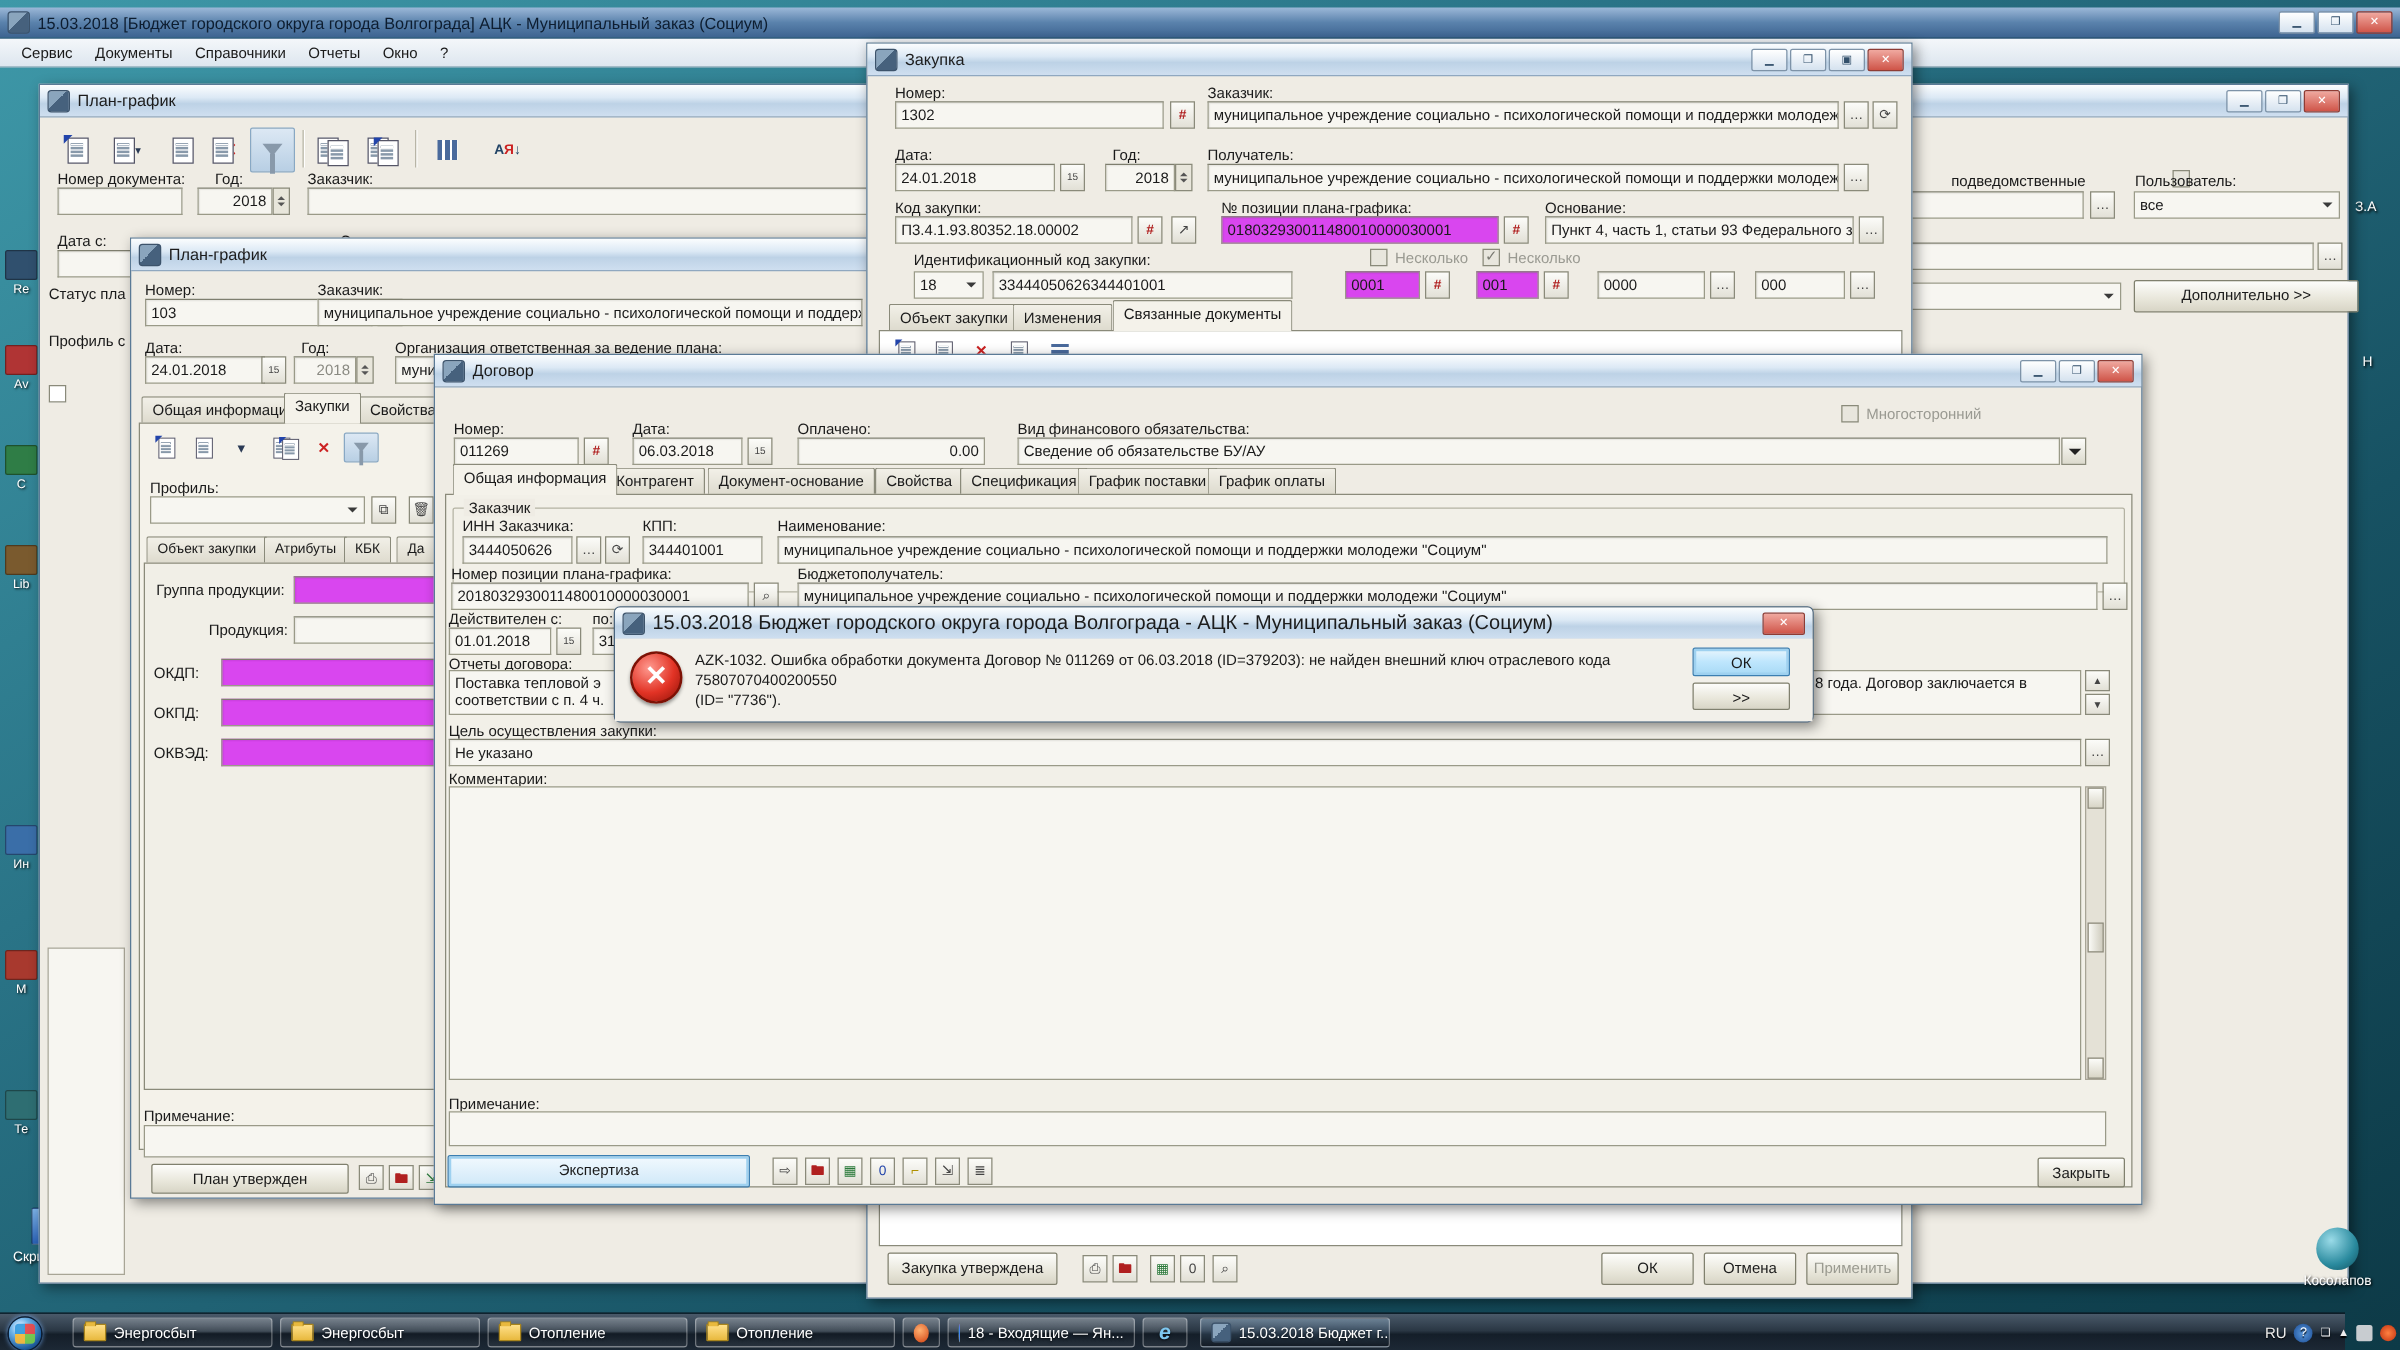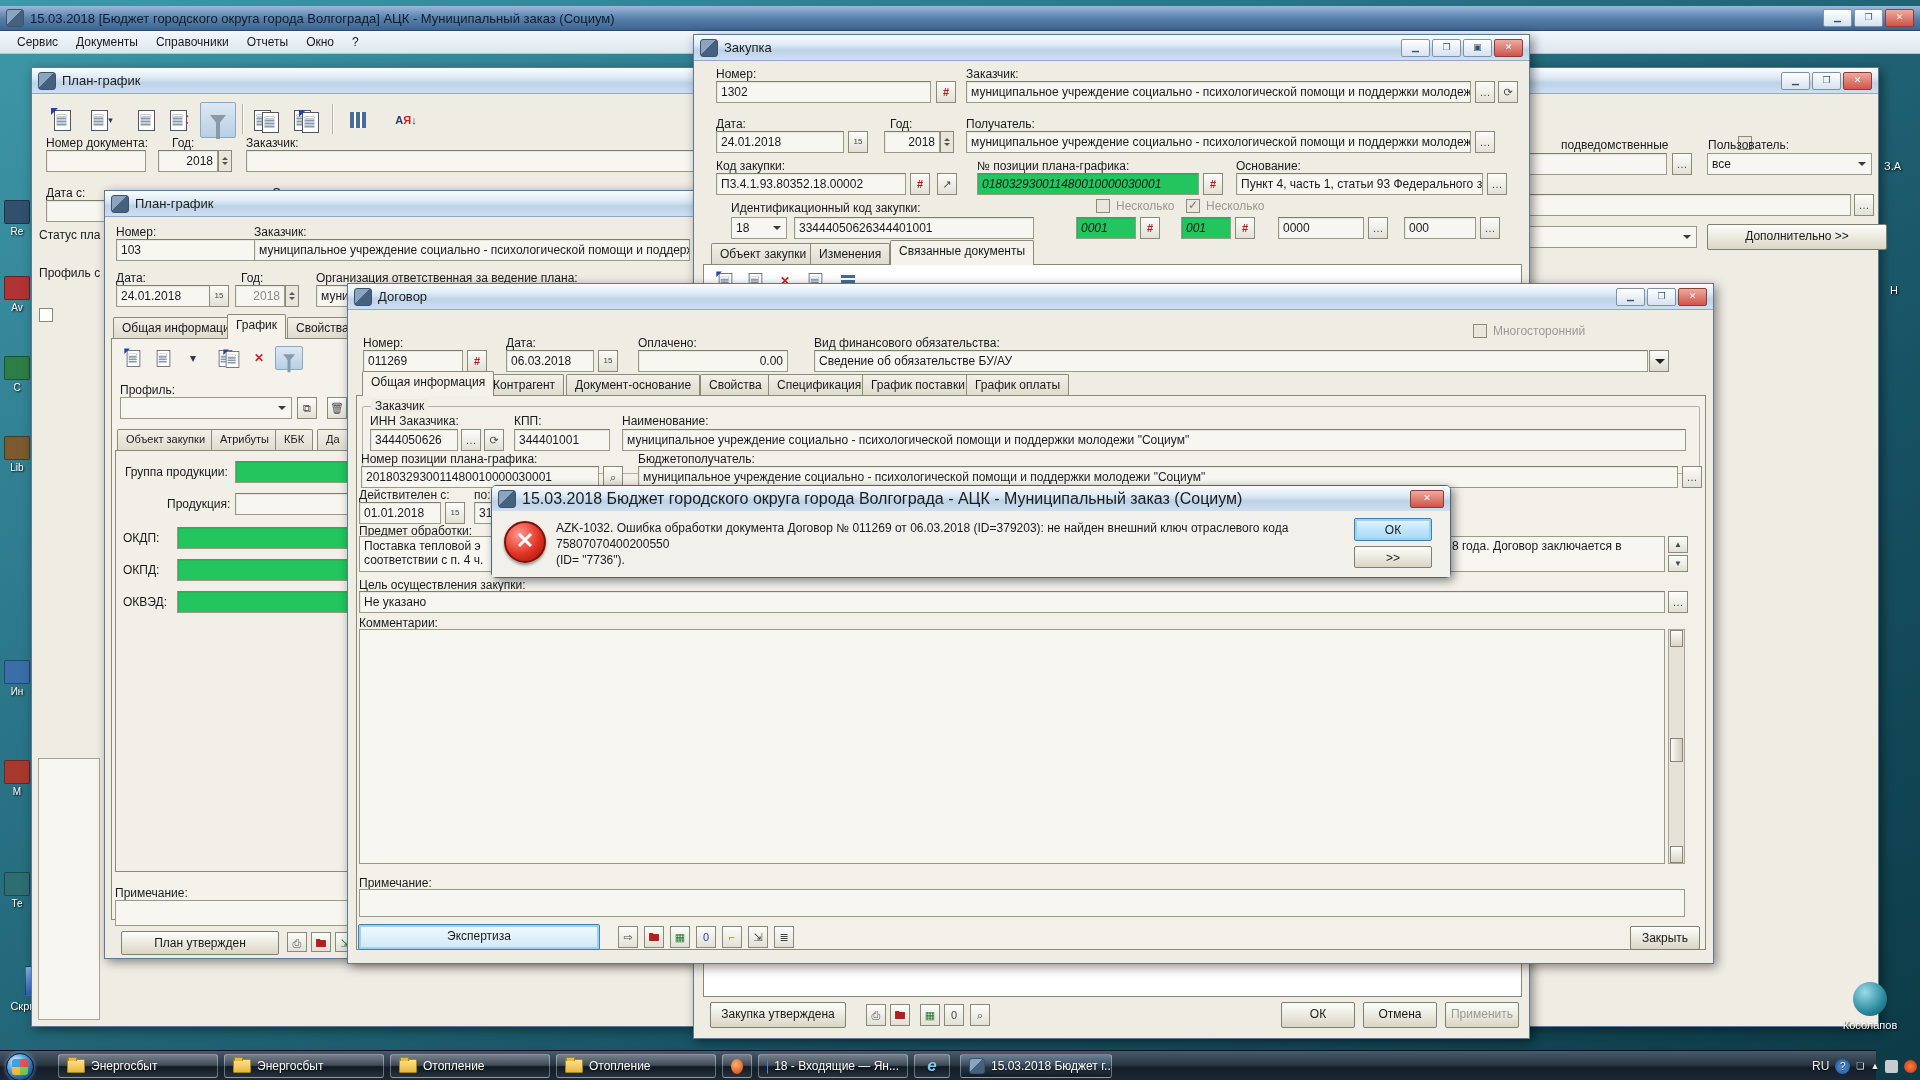--- a/index.html
+++ b/index.html
@@ -19,21 +19,21 @@
   .wbtn.close{background:linear-gradient(#f0a9a0,#cf5448);color:#fff;border-color:#8e3c34;}
   .appico{width:16px;height:16px;flex:0 0 16px;
     background:linear-gradient(135deg,#8aa5bd 0 45%,#46617d 45% 100%);
     border-radius:3px;border:1px solid #3c536b;}
   
   .lbl{position:absolute;white-space:nowrap;}
   .lbl.dis{color:#9a9a92;}
   .fld{position:absolute;background:#f7f6f1;border:1px solid #9a9a88;border-top-color:#7e7e6e;
     box-shadow:inset 1px 1px 1px rgba(0,0,0,.07);padding:3px 4px 0 4px;height:22px;
     box-sizing:border-box;white-space:nowrap;overflow:hidden;}
-  .fld.white{background:#22c55e;font-style:italic;}
+  .fld.white{background:#d946ef;}
   .fld.right{text-align:right;}
   .sq{position:absolute;width:20px;height:22px;box-sizing:border-box;border:1px solid #8a8a7a;
     background:linear-gradient(#fcfcf9,#e2e0d6);text-align:center;line-height:20px;font-size:11px;color:#444;}
   .sq.red{color:#b02020;font-weight:bold;}
   .dd{position:absolute;height:22px;box-sizing:border-box;border:1px solid #9a9a88;background:#f7f6f1;
     padding:3px 20px 0 4px;overflow:hidden;white-space:nowrap;}
   .dd::after{content:"";position:absolute;right:5px;top:8px;border:4px solid transparent;border-top-color:#3a3a3a;}
   .ddbtn{position:absolute;width:20px;height:22px;box-sizing:border-box;border:1px solid #8a8a7a;
     background:linear-gradient(#fcfcf9,#dcdacd);}
   .ddbtn::after{content:"";position:absolute;left:5px;top:8px;border:5px solid transparent;border-top-color:#222;}
@@ -248,21 +248,21 @@
   <span class="lbl" style="left:11px;top:80px">Дата:</span>
   <div class="fld" style="left:11px;top:94px;width:96px">24.01.2018</div>
   <span class="sq" style="left:104px;top:94px;font-size:8px">15</span>
   <span class="lbl" style="left:136px;top:80px">Год:</span>
   <div class="fld right" style="left:130px;top:94px;width:50px;color:#8a8a82">2018</div>
   <span class="spin" style="left:180px;top:94px"></span>
   <span class="lbl" style="left:149px;top:80px;left:211px">Организация ответственная за ведение плана:</span>
   <div class="fld" style="left:211px;top:94px;width:374px">муниципаль</div>
 
   <span class="tab" style="left:8px;top:126px">Общая информация</span>
-  <span class="tab on" style="left:122px;top:126px">График</span>
+  <span class="tab on" style="left:122px;top:126px">Закупки</span>
   <span class="tab" style="left:182px;top:126px">Свойства</span>
   <div class="pane" style="left:6px;top:147px;width:576px;height:580px"></div>
 
   <span class="ticon sm" style="left:14px;top:155px">
       <span class="doc blue" style="transform:scale(.8)"></span>
     </span>
   <span class="ticon sm" style="left:44px;top:155px">
       <span class="doc" style="transform:scale(.8)"></span>
     </span>
   <span class="ticon sm" style="left:74px;top:155px">▾</span>
@@ -443,21 +443,21 @@
   <span class="sq" style="left:255px;top:182px">⌕</span>
   <span class="lbl" style="left:290px;top:168px">Бюджетополучатель:</span>
   <div class="fld" style="left:290px;top:182px;width:1040px">муниципальное учреждение социально - психологической помощи и поддержки молодежи "Социум"</div>
   <span class="sq" style="left:1334px;top:182px">…</span>
 
   <span class="lbl" style="left:11px;top:204px">Действителен с:</span>
   <span class="lbl" style="left:126px;top:204px">по:</span>
   <div class="fld" style="left:11px;top:218px;width:82px">01.01.2018</div>
   <span class="sq" style="left:97px;top:218px;font-size:8px">15</span>
   <div class="fld" style="left:126px;top:218px;width:80px">31.</div>
-  <span class="lbl" style="left:11px;top:240px">Предмет обработки:</span>
+  <span class="lbl" style="left:11px;top:240px">Отчеты договора:</span>
   <div class="ta" style="left:11px;top:252px;width:1306px;height:36px">
     <div>Поставка тепловой э</div>
     <div>соответствии с п. 4 ч.</div>
     <span class="abs" style="left:1092px;top:2px">8 года. Договор заключается в</span>
   </div>
   <span class="sq" style="left:1320px;top:252px;height:17px;line-height:15px;font-size:8px">▲</span>
   <span class="sq" style="left:1320px;top:271px;height:17px;line-height:15px;font-size:8px">▼</span>
 
   <span class="lbl" style="left:11px;top:294px">Цель осуществления закупки:</span>
   <div class="fld" style="left:11px;top:307px;width:1306px">Не указано</div>

